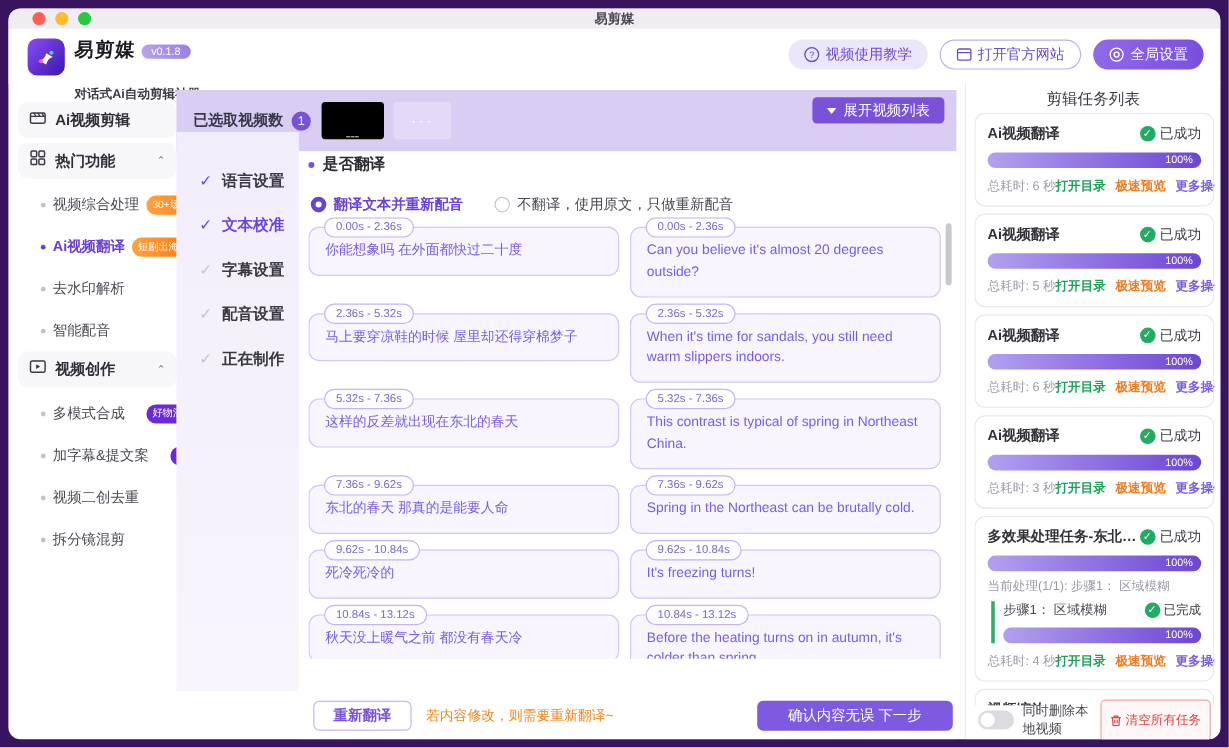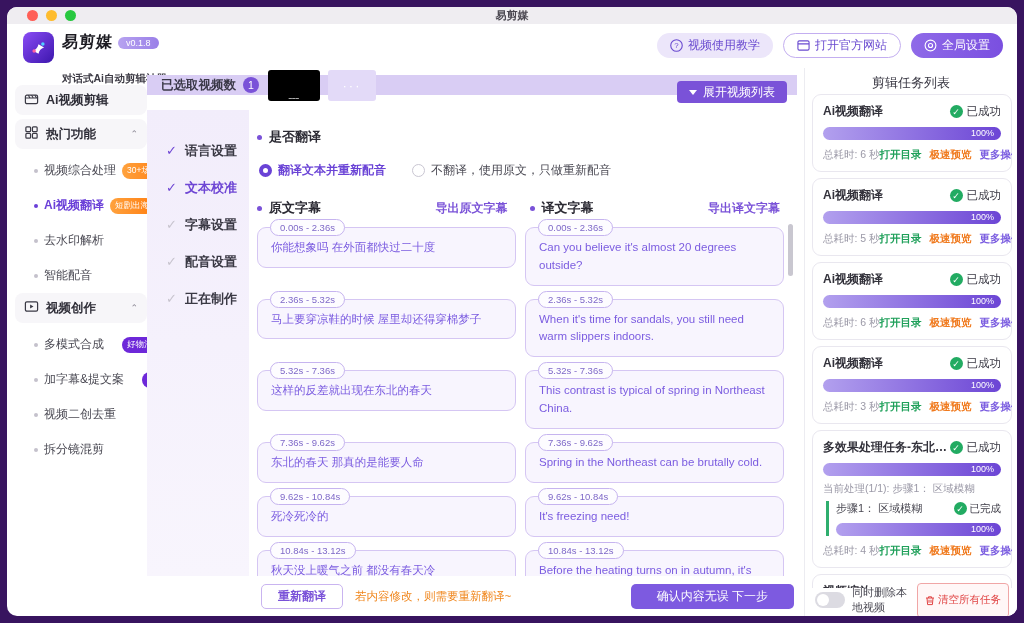--- a/index.html
+++ b/index.html
@@ -38,21 +38,21 @@
   .dot { width:4px; height:4px; border-radius:50%; background:#c4c1cc; flex:0 0 auto; }
   .side-sub .lbl { font-size:12px; color:#4b4a54; white-space:nowrap; }
   .side-sub.active .dot { background:#6a3fd8; }
   .side-sub.active .lbl { color:#6a3fd8; font-weight:700; }
   .badge { font-size:8.5px; color:#fff; border-radius:8px; padding:2px 5px; white-space:nowrap; flex:0 0 auto; }
   .badge.orange { background:linear-gradient(90deg,#ffa23e,#ff7f12); }
   .badge.red { background:#6d28d9;margin-left:12px; }
 
   
   .main { position:absolute; left:140px; top:61px; width:650px; bottom:0; }
-  .videobar { position:absolute; left:0; top:7px; right:0; height:20px; background:#d9cdf4; display:flex; align-items:center; padding-left:14px; }
+  .videobar { position:absolute; left:0; top:7px; right:0; height:51px; background:#d9cdf4; display:flex; align-items:center; padding-left:14px; }
   .vb-label { font-size:12.5px; color:#3a3847; font-weight:700; }
   .vb-count { width:16px; height:16px; border-radius:50%; background:#7a52d8; color:#fff; font-size:10.5px; display:flex; align-items:center; justify-content:center; margin:0 9px 0 7px; }
   .vb-thumb { width:52px; height:31px; background:#000; border-radius:3px; position:relative; }
   .vb-thumb span { position:absolute; bottom:2px; left:50%; transform:translateX(-50%); color:#fff; font-size:4px; letter-spacing:.5px; }
   .vb-more { width:48px; height:31px; background:#e3daf8; border-radius:3px; margin-left:8px; color:#fff; font-size:13px; letter-spacing:2px; display:flex; align-items:center; justify-content:center; cursor:pointer; }
   .vb-expand { position:absolute; right:10px; top:6px; height:22px; background:#7a52d8; color:#fff; border:none; border-radius:4px; font-size:12px; padding:0 12px; display:flex; align-items:center; gap:6px; cursor:pointer; font-family:inherit; }
   .tri-down { width:0; height:0; border-left:4px solid transparent; border-right:4px solid transparent; border-top:5px solid #fff; }
 
   .steps { position:absolute; left:0; top:42px; width:102px; bottom:40px; background:linear-gradient(180deg,#f2edfb,#f8f5fd); padding-top:22px; }
   .step { height:37px; display:flex; align-items:center; gap:8px; padding-left:19px; }
@@ -283,32 +283,20 @@
         <div class="radio-row">
           <div class="radio sel">
             <span class="rdot"></span>
             <span class="lbl">翻译文本并重新配音</span>
           </div>
           <div class="radio">
             <span class="rdot"></span>
             <span class="lbl">不翻译，使用原文，只做重新配音</span>
           </div>
         </div>
-        <div class="subhead-row">
-          <div class="subhead">
-            <span class="sec-dot"></span>
-            <span class="t">原文字幕</span>
-            <span class="export">导出原文字幕</span>
-          </div>
-          <div class="subhead">
-            <span class="sec-dot"></span>
-            <span class="t">译文字幕</span>
-            <span class="export">导出译文字幕</span>
-          </div>
-        </div>
         <div class="sub-scroll">
           <div class="sub-grid" id="subtitle-grid">
               <div class="sub-cell">
                 <span class="ts-pill">0.00s - 2.36s</span>
                 <div class="sub-card">
                   <div class="txt">你能想象吗 在外面都快过二十度</div>
                 </div>
               </div>
               <div class="sub-cell">
                 <span class="ts-pill">0.00s - 2.36s</span>
@@ -354,21 +342,21 @@
               </div>
               <div class="sub-cell">
                 <span class="ts-pill">9.62s - 10.84s</span>
                 <div class="sub-card">
                   <div class="txt">死冷死冷的</div>
                 </div>
               </div>
               <div class="sub-cell">
                 <span class="ts-pill">9.62s - 10.84s</span>
                 <div class="sub-card">
-                  <div class="txt">It's freezing need!</div>
+                  <div class="txt">It's freezing turns!</div>
                 </div>
               </div>
               <div class="sub-cell">
                 <span class="ts-pill">10.84s - 13.12s</span>
                 <div class="sub-card">
                   <div class="txt">秋天没上暖气之前 都没有春天冷</div>
                 </div>
               </div>
               <div class="sub-cell">
                 <span class="ts-pill">10.84s - 13.12s</span>

